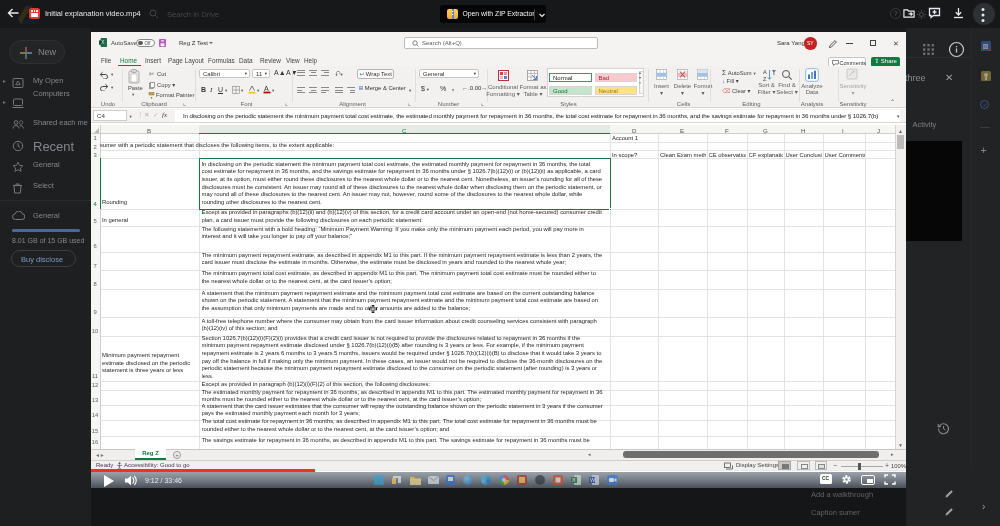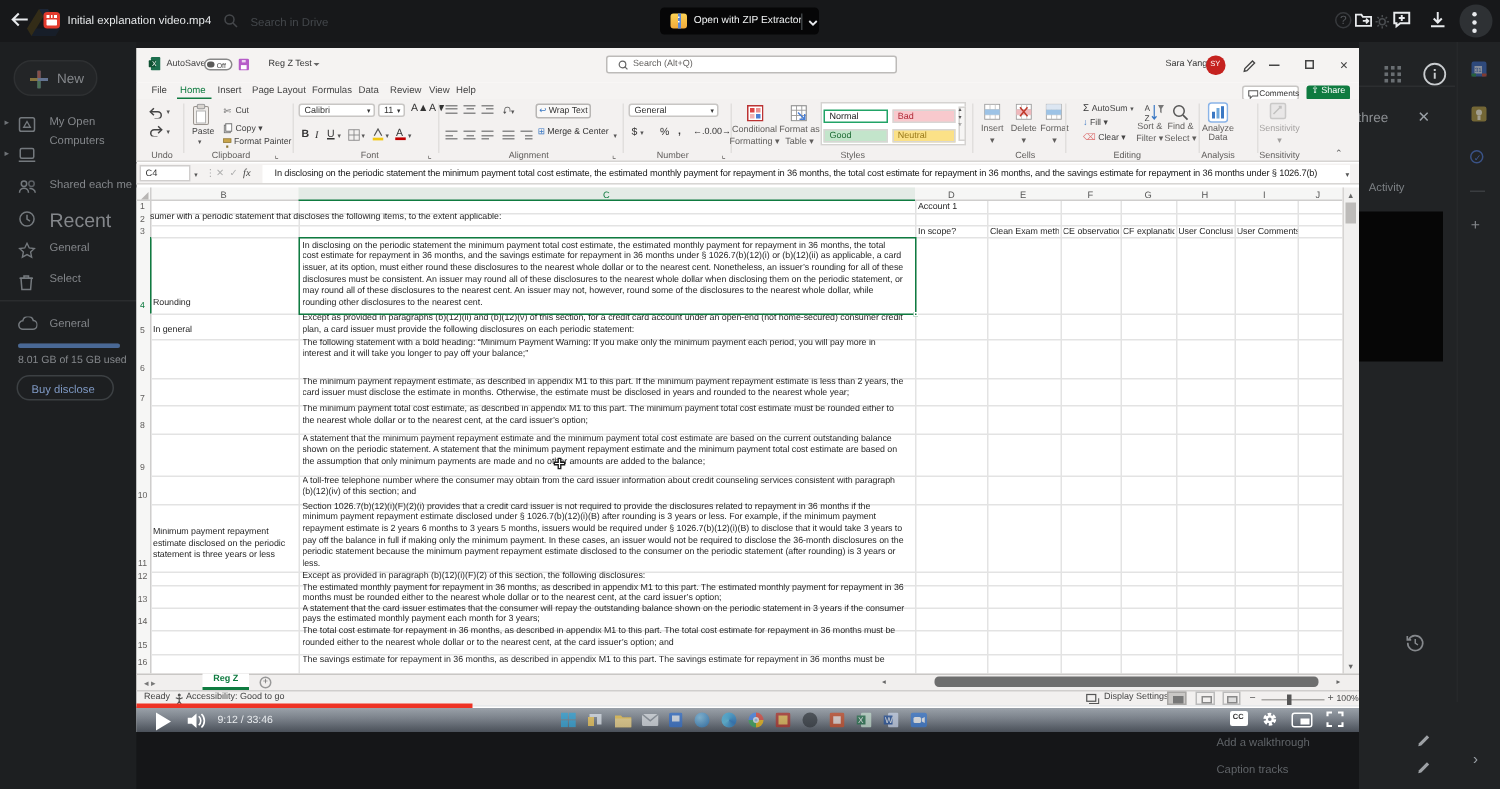--- a/index.html
+++ b/index.html
@@ -208,21 +208,21 @@
         <path d="M1.2 2v2.6h2.6" stroke="#85888c" fill="none" stroke-width="1.1"></path>
         <path d="M6.5 4v2.8l1.8 1.2" stroke="#85888c" fill="none" stroke-width="1"></path>
       </svg>
     </div>
 <div class="a" style="left:811px;top:490px;font-size:7.5px;color:#606468;">Add a walkthrough</div>
 <div class="a" style="left:944px;top:489px;opacity:.8;">
       <svg width="10" height="10" viewBox="0 0 10 10">
         <path d="M1.5 8.5l.5-2L7.3 1.2l1.5 1.5L3.5 8z" fill="#bdc1c6"></path>
       </svg>
     </div>
-<div class="a" style="left:811px;top:508px;font-size:7.5px;color:#606468;">Caption tracks</div>
+<div class="a" style="left:811px;top:508px;font-size:7.5px;color:#606468;">Caption sumer</div>
 <div class="a" style="left:944px;top:507px;opacity:.8;">
       <svg width="10" height="10" viewBox="0 0 10 10">
         <path d="M1.5 8.5l.5-2L7.3 1.2l1.5 1.5L3.5 8z" fill="#bdc1c6"></path>
       </svg>
     </div>
 <div class="a" style="left:982px;top:501px;font-size:10px;color:#9aa0a6;">›</div>
 <div class="a" style="left:980.5px;top:41px;width:10px;height:10px;background:#3763b4;border-radius:1.5px;opacity:.6;">
       <div class="a" style="left:2.5px;top:2.5px;width:5px;height:5px;background:#cdd6e8;font-size:4px;color:#3763b4;text-align:center;line-height:5px;">31</div>
       <div class="a" style="left:0;top:7.5px;width:3px;height:2.5px;background:#2a8a4a;"></div>
       <div class="a" style="left:7.5px;top:7.5px;width:2.5px;height:2.5px;background:#c24a3a;"></div>

